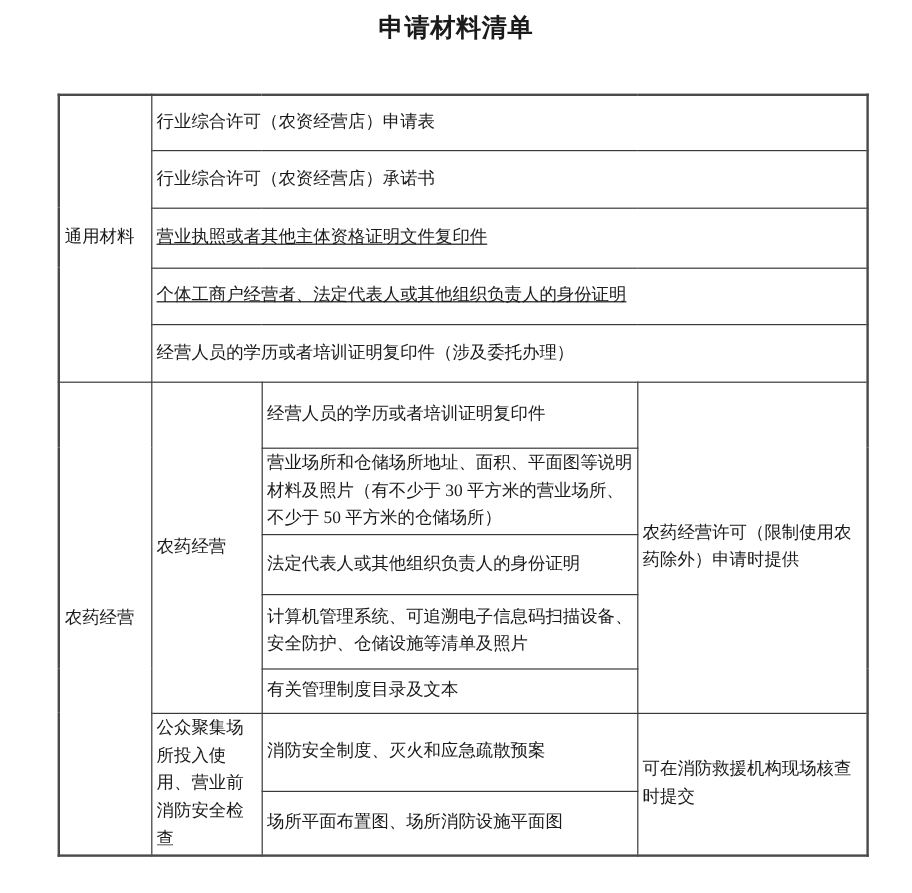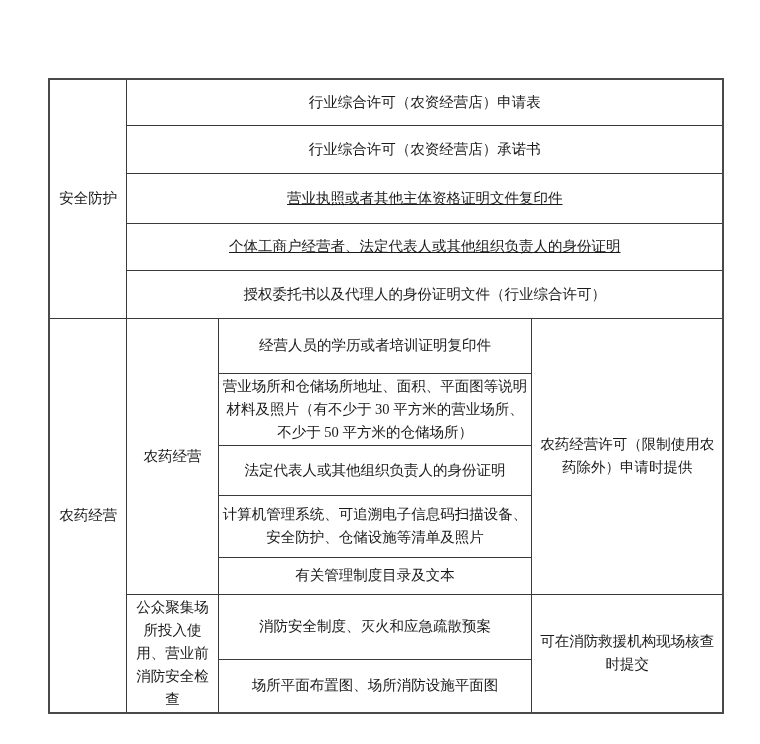--- a/index.html
+++ b/index.html
@@ -36,58 +36,58 @@
     table-layout: fixed;
     font-size: 14.5px;
     line-height: 23px;
   }
   table.materials td {
     border: 1px solid #3a3a3a;
     padding: 1px 3px 1px 4px;
     vertical-align: middle;
     word-break: break-all;
     overflow: hidden;
-    text-align: center;
   }
   table.materials { border: 2px solid #4a4a4a; }
   td.cat-cell   { padding-left: 5px; }
   td.group-cell { padding: 1px 2px; }
   td.item-cell  { padding-right: 10px; }
   td.note-cell  { padding-right: 4px; }
 </style>
 </head>
 <body>
 
 <div class="page">
 
+  <div class="doc-title">申请材料清单</div>
 
   <table class="materials">
     <colgroup>
       <col style="width:77px">
       <col style="width:92px">
       <col style="width:313px">
       <col style="width:192px">
     </colgroup>
 
     <tbody>
         <tr style="height:46px;">
-      <td class="cat-cell" rowspan="5">安全防护</td>
+      <td class="cat-cell" rowspan="5">通用材料</td>
       <td colspan="3">行业综合许可（农资经营店）申请表</td>
     </tr>
     <tr style="height:48px;margin-top:11px;">
       <td colspan="3">行业综合许可（农资经营店）承诺书</td>
     </tr>
     <tr style="height:50px;text-decoration:underline;">
       <td colspan="3">营业执照或者其他主体资格证明文件复印件</td>
     </tr>
     <tr style="height:47px;text-decoration:underline;">
       <td colspan="3">个体工商户经营者、法定代表人或其他组织负责人的身份证明</td>
     </tr>
     <tr style="height:48px;">
-      <td colspan="3">授权委托书以及代理人的身份证明文件（行业综合许可）</td>
+      <td colspan="3">经营人员的学历或者培训证明复印件（涉及委托办理）</td>
     </tr>
 
     <tr style="height:55px;">
       <td class="cat-cell" rowspan="7">农药经营</td>
       <td class="group-cell" rowspan="5">农药经营</td>
       <td class="item-cell">经营人员的学历或者培训证明复印件</td>
       <td class="note-cell" rowspan="5">农药经营许可（限制使用农药除外）申请时提供</td>
     </tr>
     <tr style="height:70px;">
       <td class="item-cell">营业场所和仓储场所地址、面积、平面图等说明材料及照片（有不少于 30 平方米的营业场所、不少于 50 平方米的仓储场所）</td>

